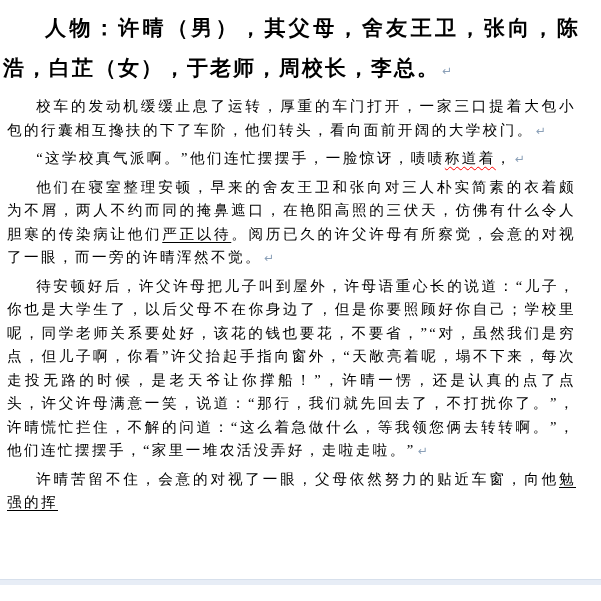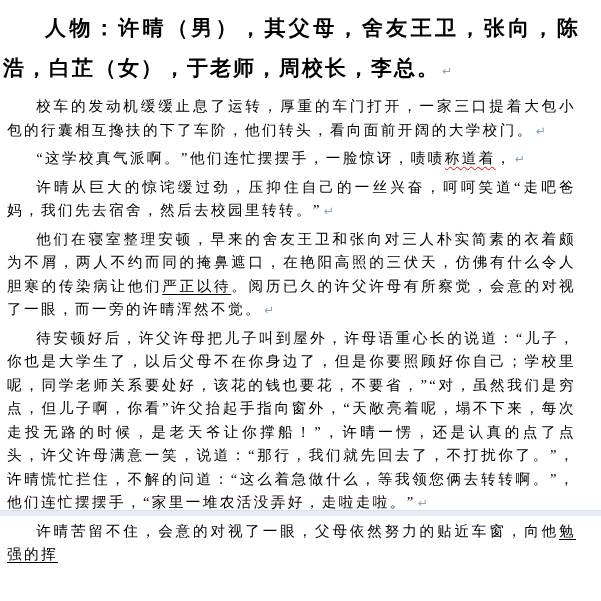--- a/index.html
+++ b/index.html
@@ -1,19 +1,19 @@
 <!DOCTYPE html>
 <html style="--red-squiggle: #ff0000; --green-squiggle: #2e9e2e; --pilcrow: #8ba0b8; --bottom-strip: #e7edf6;"><head>
 <meta charset="utf-8">
 <style>
   html, body { margin:0; padding:0; background:#ffffff; }
   body { width:601px; height:601px; overflow:hidden; }
   .page {
     position:relative; box-sizing:border-box;
-    width:601px; height:516px;
+    width:601px; height:585px;
     padding:8px 21px 0 3px;
     color:#000;
     font-family:"Liberation Serif","DejaVu Serif",serif;
   }
   .title {
     margin:0 0 4px 0;
     font-family:"DejaVu Sans","Liberation Sans",sans-serif;
     font-weight:bold;
     font-size:21px; line-height:40px; letter-spacing:2px;
     text-indent:2em; text-align:justify; word-break:break-all;
@@ -58,20 +58,19 @@
 </head>
 <body>
 
 <div class="page">
   <p class="title"><span>人物：许晴（男），其父母，舍友王卫，张向，陈浩，白芷（女），于老师，周校长，李总。</span><span class="pilcrow">↵</span></p>
 
 
   <div class="docbody">
       <p><span>校车的发动机缓缓止息了运转，厚重的车门打开，一家三口提着大包小包的行囊相互搀扶的下了车阶，他们转头，看向面前开阔的大学校门。</span><span class="pilcrow">↵</span></p>
       <p><span>“这学校真气派啊。”他们连忙摆摆手，一脸惊讶，啧啧</span><span class="u-red">称道着</span><span>，</span><span class="pilcrow">↵</span></p>
-      <p><span>许晴从巨大的惊诧缓过劲，压抑住自己的一丝兴奋，呵呵笑道“走吧爸妈，我们先去宿舍，然后去校园里转转。”</span><span class="pilcrow">↵</span></p>
       <p><span>他们在寝室整理安顿，早来的舍友王卫和张向对三人朴实简素的衣着颇为不屑，两人不约而同的掩鼻遮口，在艳阳高照的三伏天，仿佛有什么令人胆寒的传染病让他们</span><span class="u-green">严正以待</span><span>。阅历已久的许父许母有所察觉，会意的对视了一眼，而一旁的许晴浑然不觉。</span><span class="pilcrow">↵</span></p>
       <p><span>待安顿好后，许父许母把儿子叫到屋外，许母语重心长的说道：“儿子，你也是大学生了，以后父母不在你身边了，但是你要照顾好你自己；学校里呢，同学老师关系要处好，该花的钱也要花，不要省，”“对，虽然我们是穷点，但儿子啊，你看”许父抬起手指向窗外，“天敞亮着呢，塌不下来，每次走投无路的时候，是老天爷让你撑船！”，许晴一愣，还是认真的点了点头，许父许母满意一笑，说道：“那行，我们就先回去了，不打扰你了。”，许晴慌忙拦住，不解的问道：“这么着急做什么，等我领您俩去转转啊。”，他们连忙摆摆手，“家里一堆农活没弄好，走啦走啦。”</span><span class="pilcrow">↵</span></p>
       <p><span>许晴苦留不住，会意的对视了一眼，父母依然努力的贴近车窗，向他</span><span class="u-green">勉强的挥</span></p>
     </div>
 
   <div class="bottom-strip"></div>
 </div>
 
 </body></html>

